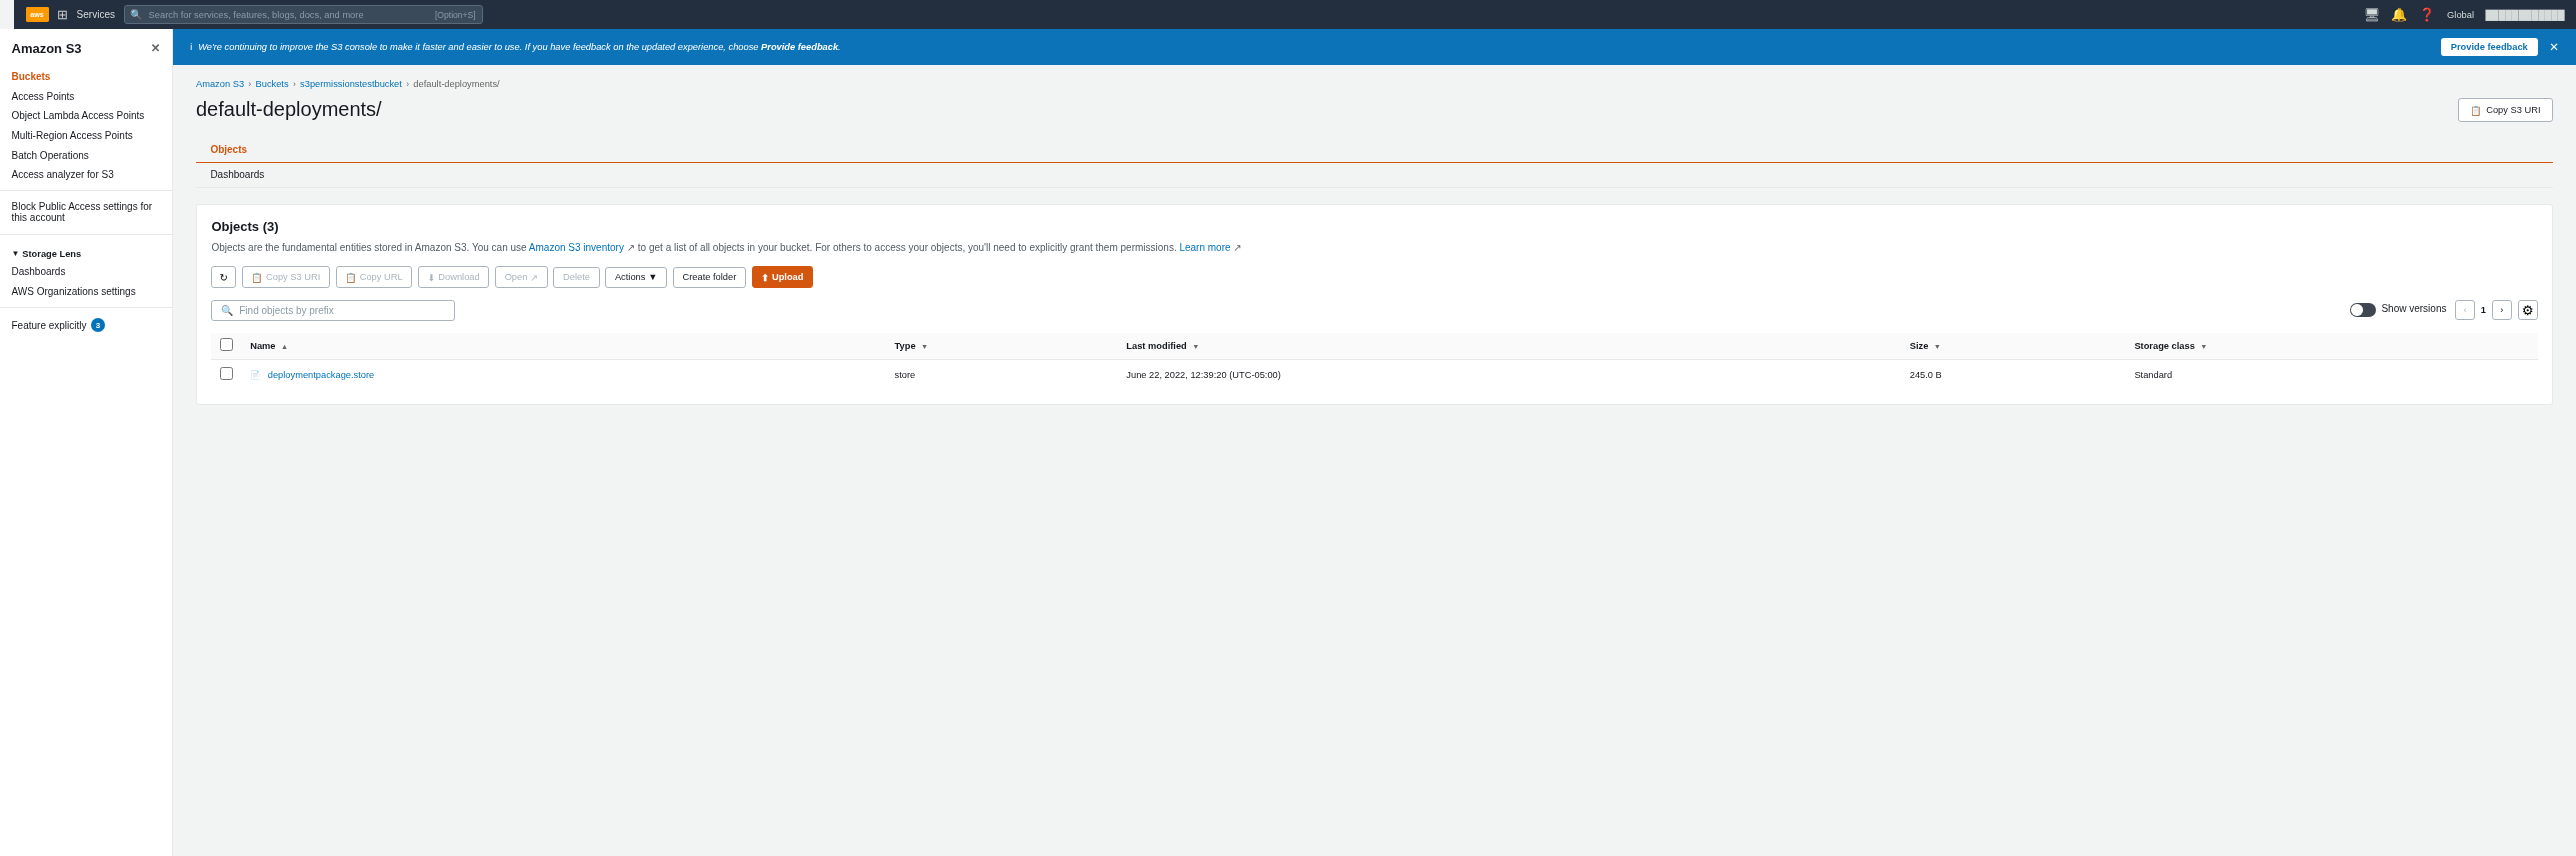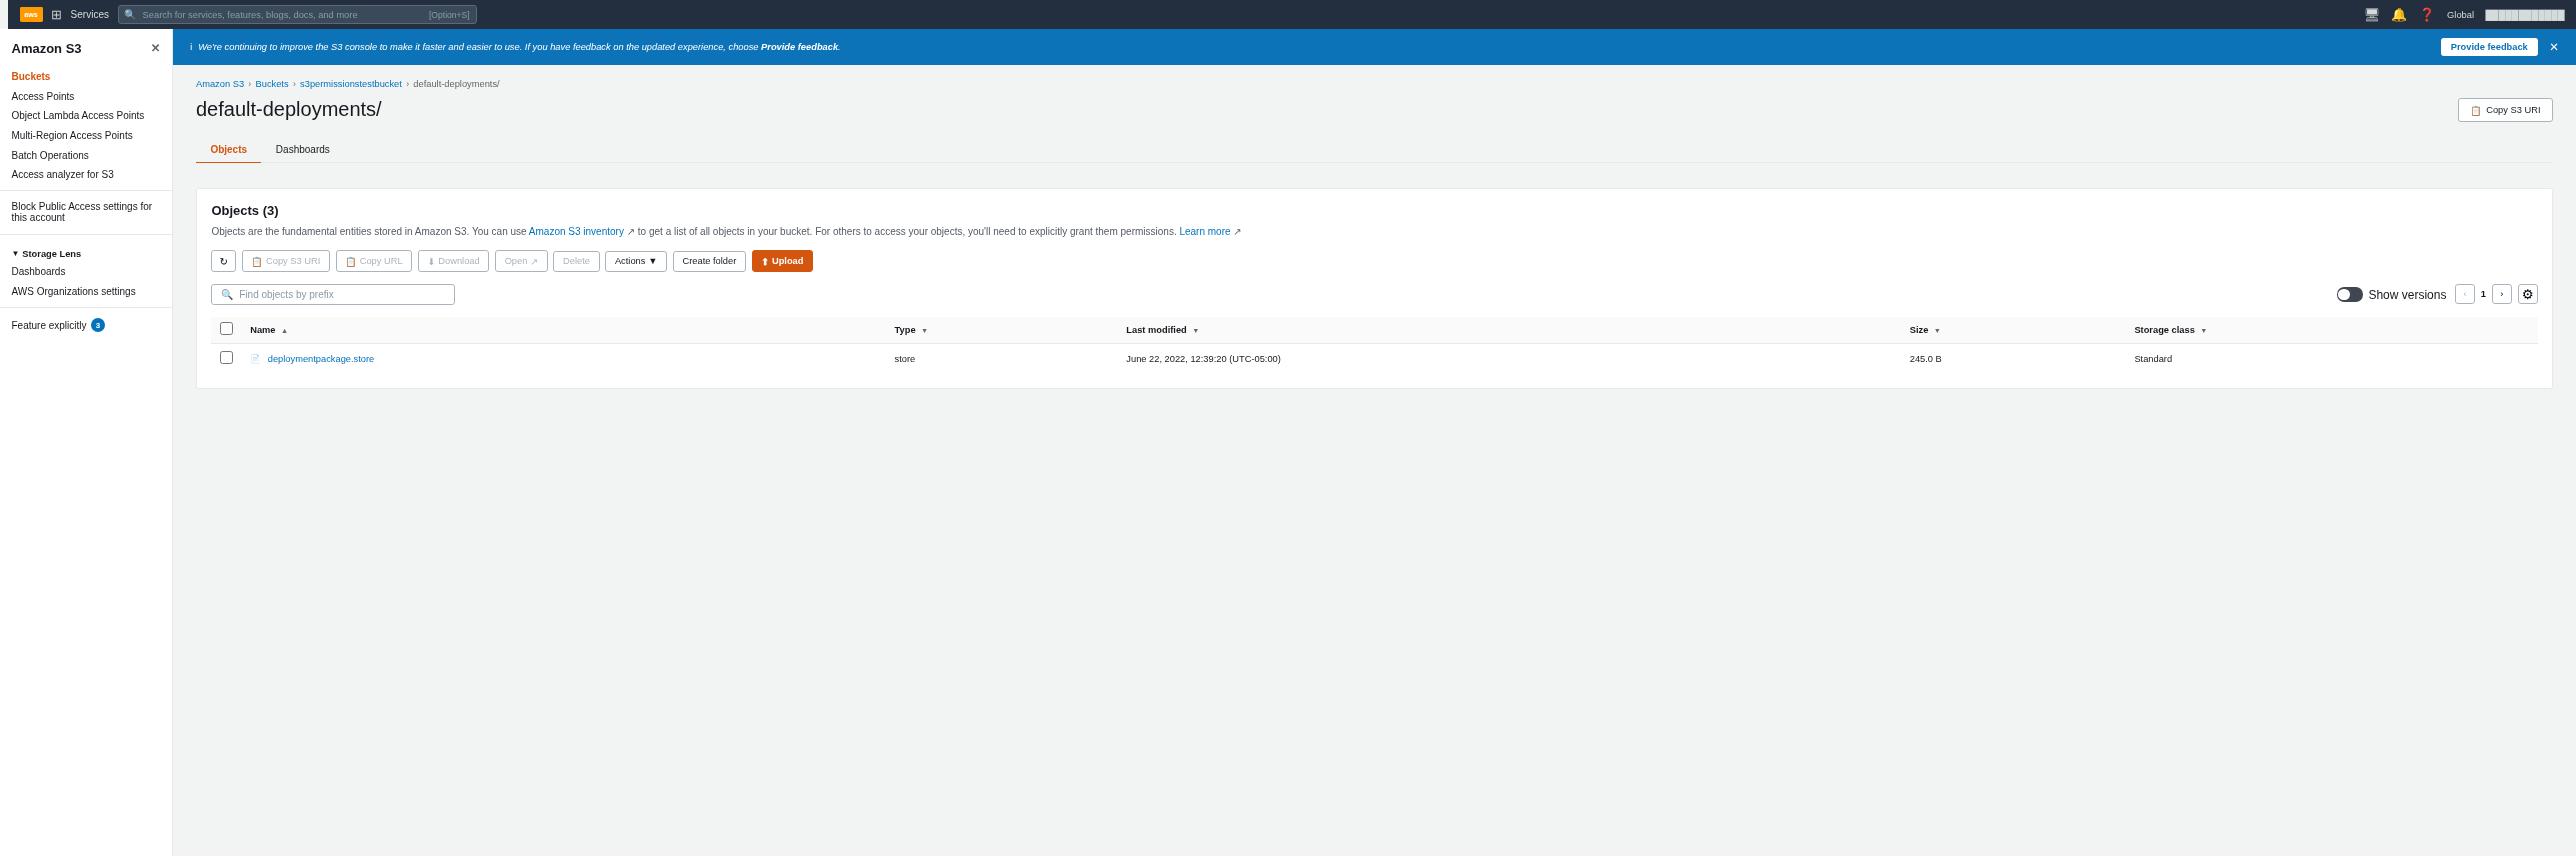--- a/index.html
+++ b/index.html
@@ -7,21 +7,21 @@
 
     
     .top-nav {
       background: #232f3e;
       height: 29px;
       display: flex;
       align-items: center;
       padding: 0 11.5px;
       gap: 8.6px;
       position: fixed;
-      top: 0; left: 8px; right: 0;
+      top: 0; left: 14px; right: 0;
       z-index: 100;
     }
     .aws-logo {
       width: 23px; height: 14.4px;
       background: #ff9900;
       border-radius: 1.4px;
       display: flex; align-items: center; justify-content: center;
       font-size: 7.2px; color: white; font-weight: bold;
     }
     .nav-grid-icon { color: #ccc; font-size: 13px; cursor: pointer; }
@@ -175,22 +175,23 @@
       padding: 5.8px 11.5px;
       font-size: 9.3px;
       cursor: pointer;
       color: #16191f;
     }
 
     
     .tabs {
       display: flex;
       border-bottom: 1.4px solid #e8e8e8;
-      margin-bottom: 25px;
+      margin-bottom: 16px;
       gap: 0;
+      flex-direction: column;
     }
     .tab {
       padding: 7.2px 14.4px;
       font-size: 10px;
       cursor: pointer;
       color: #16191f;
       border-bottom: 1.4px solid transparent;
       margin-bottom: -1.4px;
     }
     .tab.active { color: #d4560e; border-bottom: 1.4px solid #d4560e; font-weight: 600; }
@@ -271,23 +272,23 @@
     .prefix-search input {
       border: none;
       outline: none;
       font-size: 10px;
       width: 100%;
       color: #16191f;
     }
     .prefix-search input::placeholder { color: #8a9ba8; }
     .show-versions {
       display: flex;
-      align-items: flex-end;
+      align-items: flex-start;
       gap: 5.8px;
-      font-size: 12px;
+      font-size: 10px;
     }
     .toggle {
       width: 26px; height: 14.4px;
       background: #414750;
       border-radius: 7.2px;
       position: relative;
       cursor: pointer;
     }
     .toggle::after {
       content: '';

